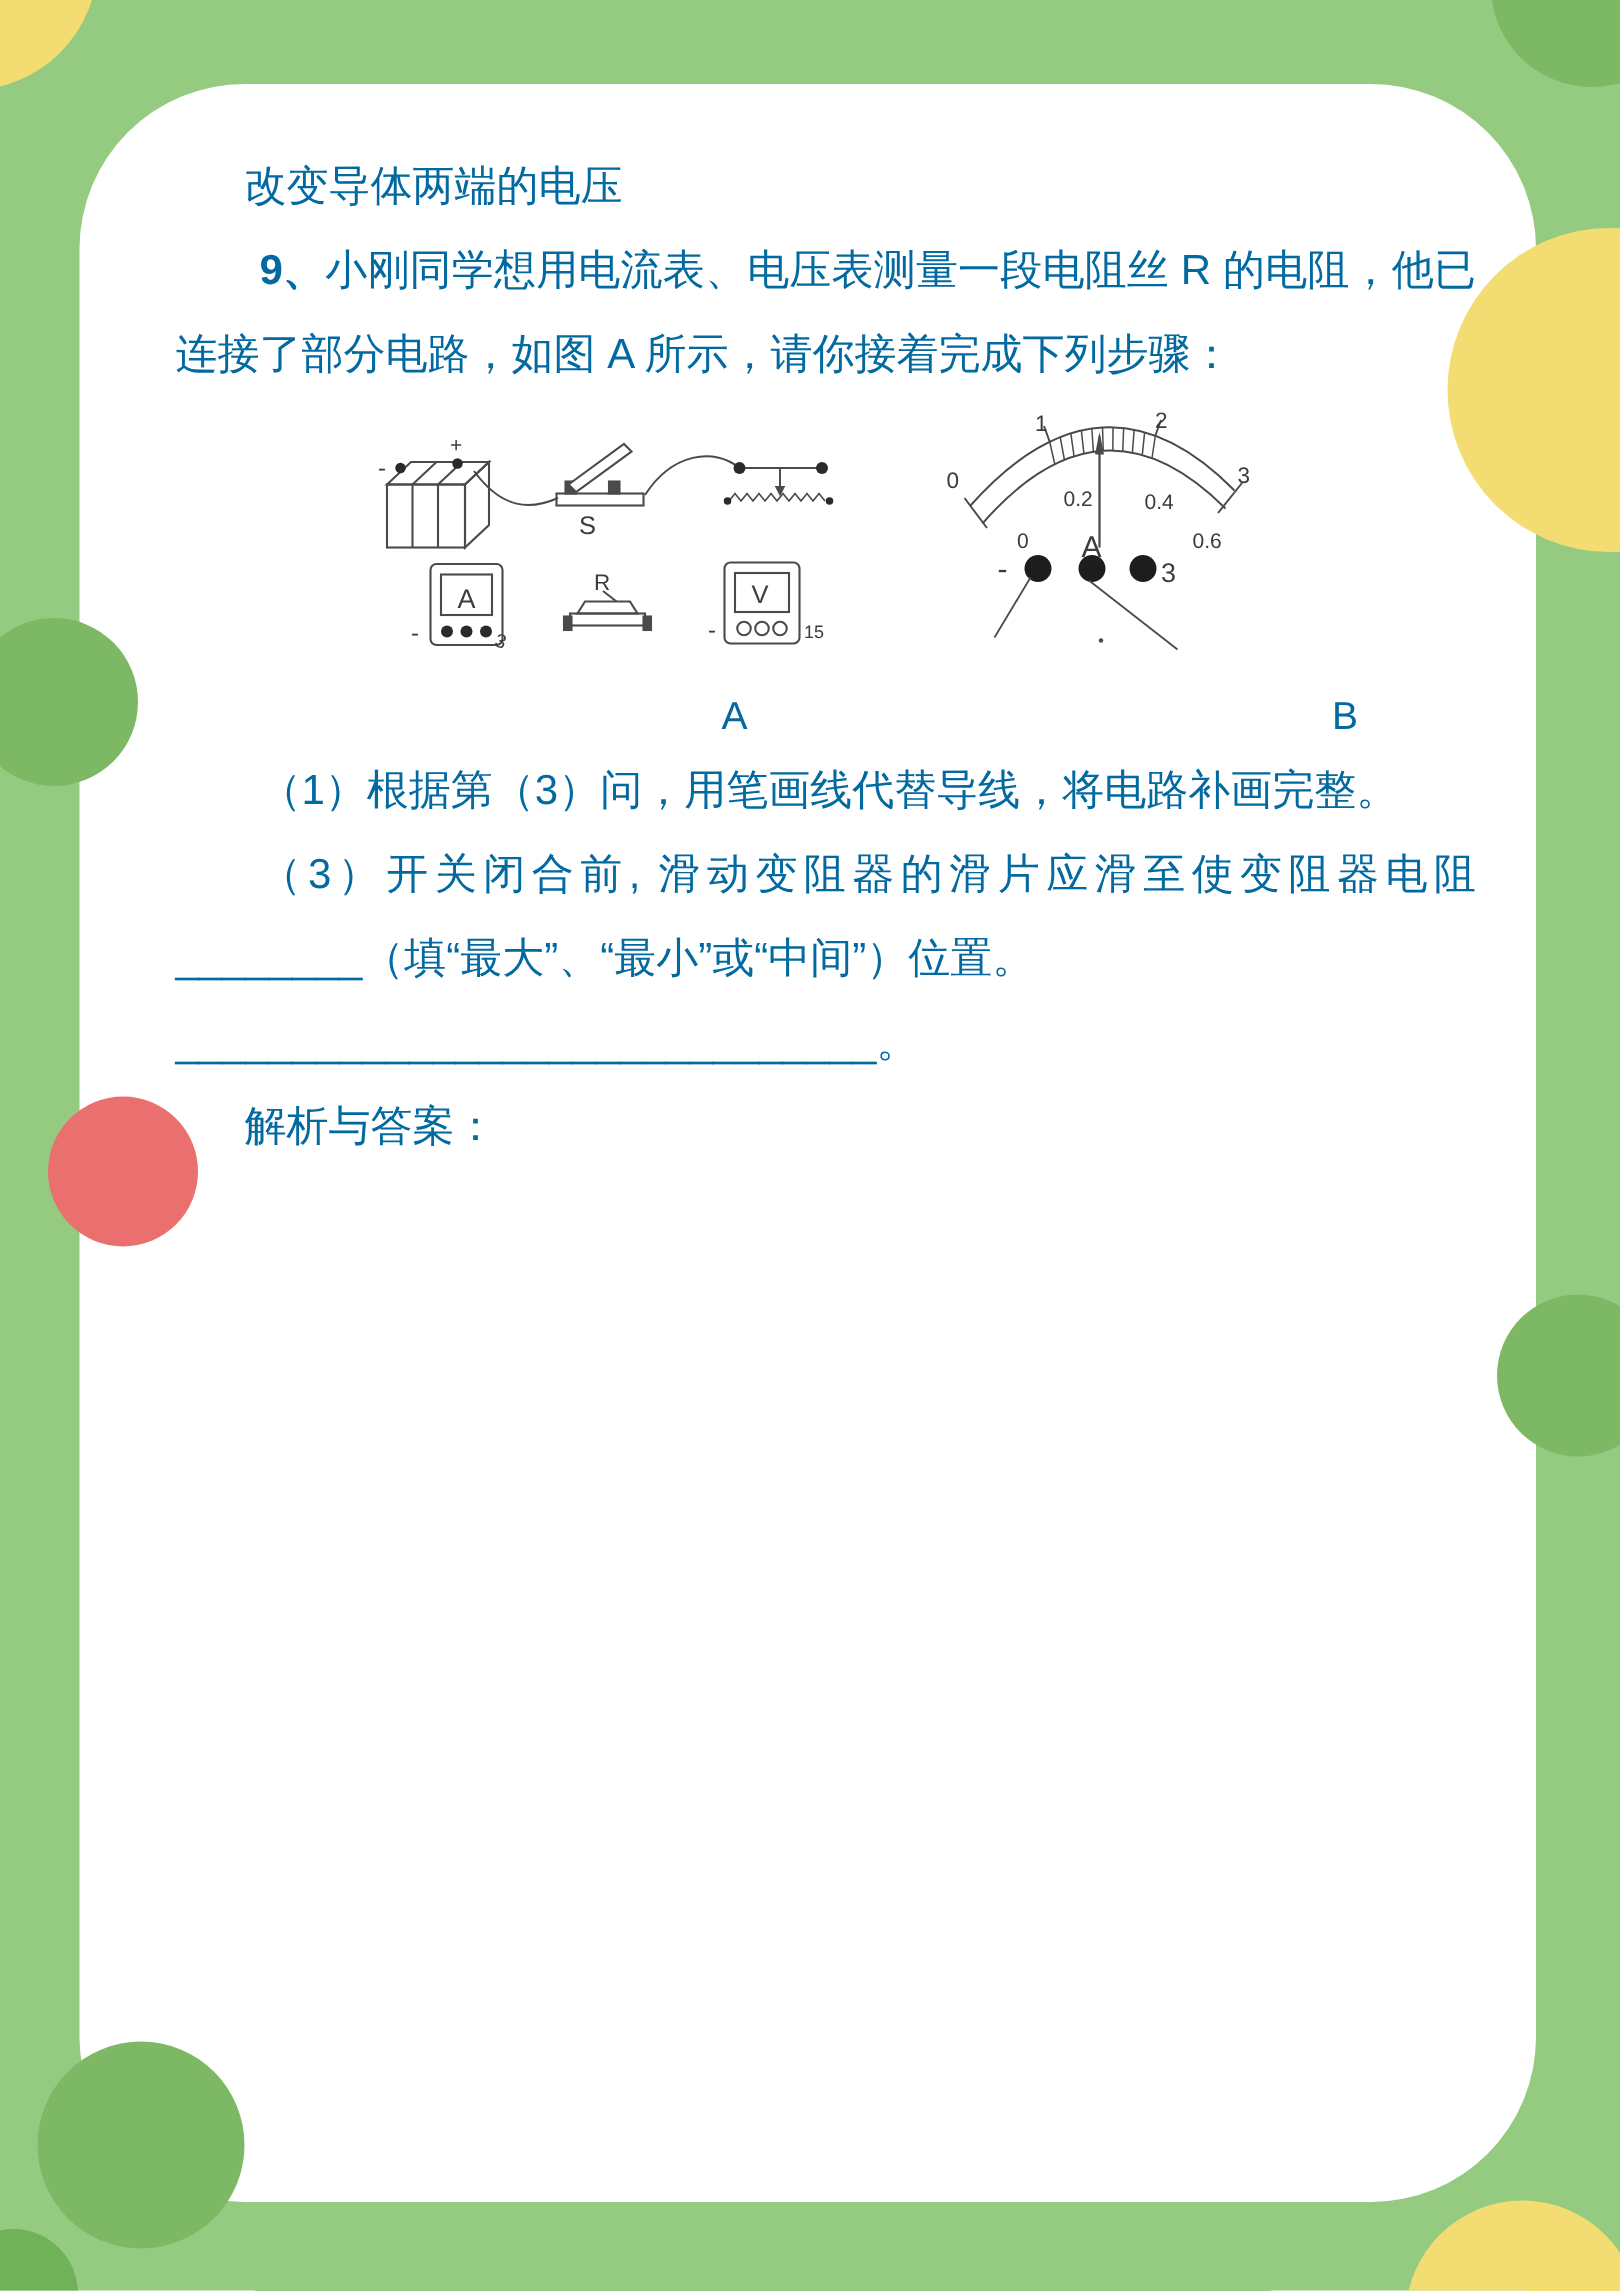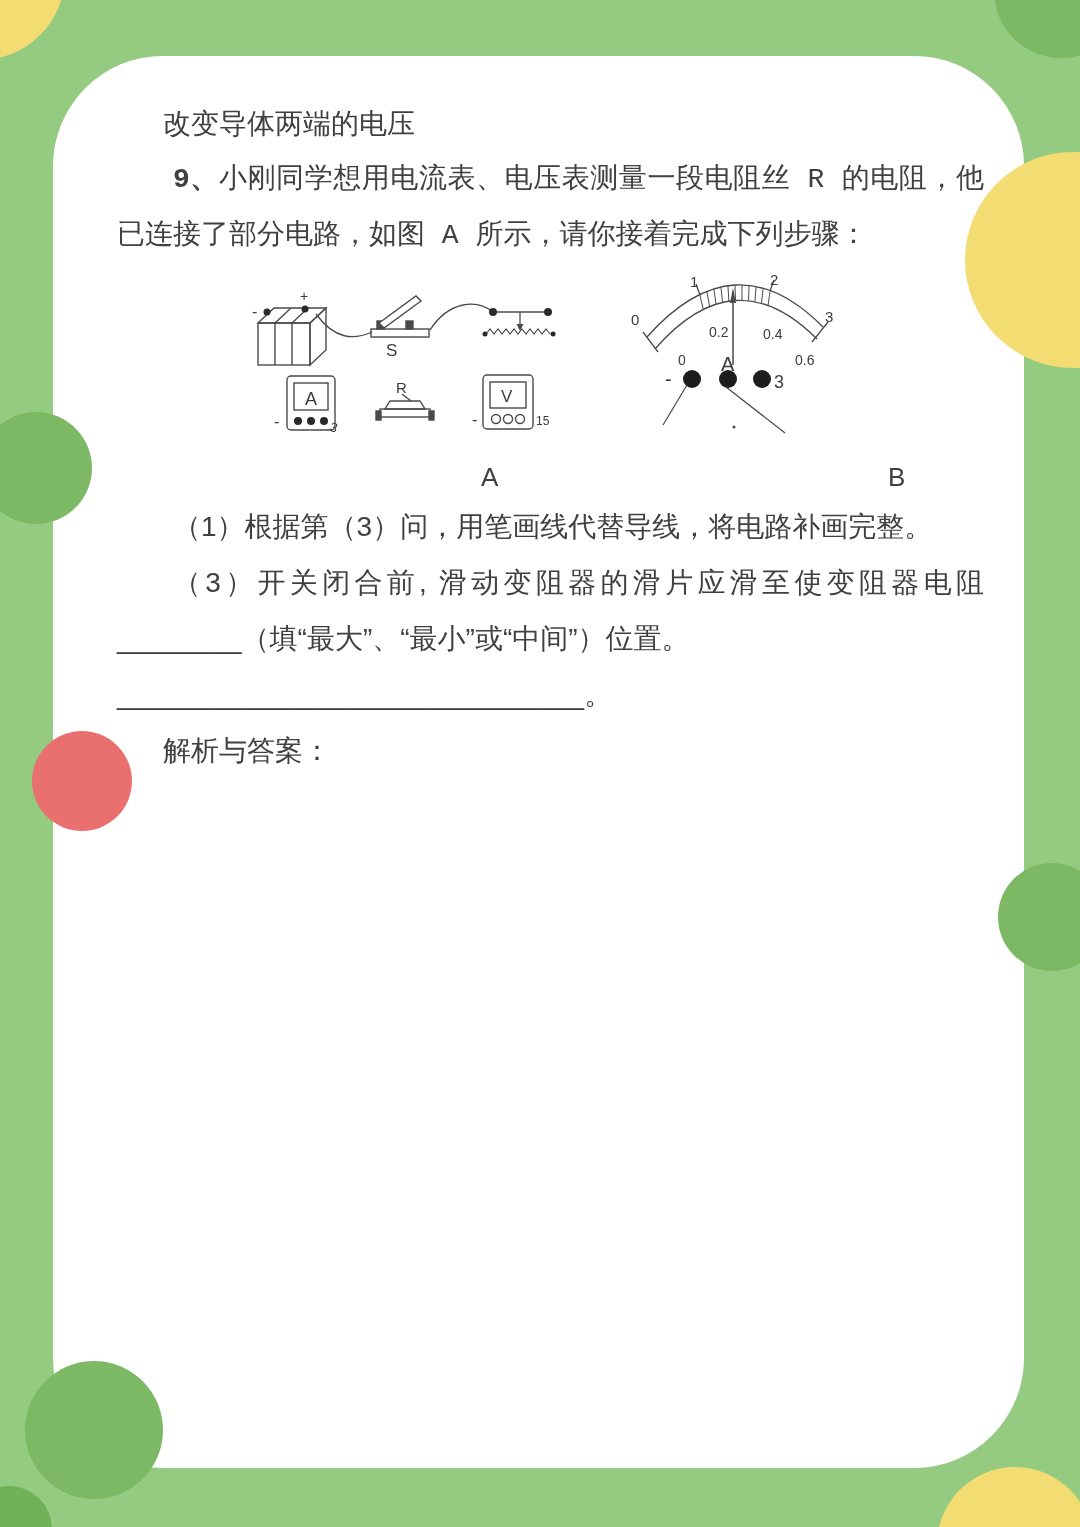--- a/index.html
+++ b/index.html
@@ -2,26 +2,26 @@
 <html><head>
 <meta charset="utf-8">
 <style>
   html,body{margin:0;padding:0;}
   .page{position:relative;width:1080px;height:1527px;overflow:hidden;
         background:#95cb81;font-family:"Liberation Sans","DejaVu Sans",sans-serif;}
   .circle{position:absolute;border-radius:50%;}
   .z0{z-index:0;} .z2{z-index:2;}
   .card{position:absolute;left:53px;top:56px;width:971px;height:1412px;
         background:#ffffff;border-radius:110px;z-index:1;}
-  .content{position:absolute;left:64px;right:40px;top:40px;color:#404040;
+  .content{position:absolute;left:64px;right:40px;top:40px;color:#0369a1;
            font-size:28px;line-height:56px;}
   .content p{margin:0;}
   .title{text-indent:46px;}
   .para{text-align:justify;text-indent:56px;overflow-wrap:anywhere;}
-  .p9{margin-top:56px;font-family:Liberation Mono, monospace;}
+  .p9{margin-top:56px;}
   .p9 .num{font-weight:700;}
   .figures{position:relative;height:175px;margin-top:16px;}
   .figure-a{position:absolute;left:133px;top:8px;}
   .figure-b{position:absolute;left:508px;top:-5px;}
   .fig-labels{position:relative;height:44px;line-height:44px;font-size:26px;}
   .fig-label-a{position:absolute;left:364px;}
   .fig-label-b{position:absolute;left:771px;}
   .blank{margin-top:20px;overflow-wrap:anywhere;}
   .answer{text-indent:46px;font-weight:400;margin-top:-6px;}
   svg text{fill:#3c3c3c;font-family:"Liberation Sans","DejaVu Sans",sans-serif;}

